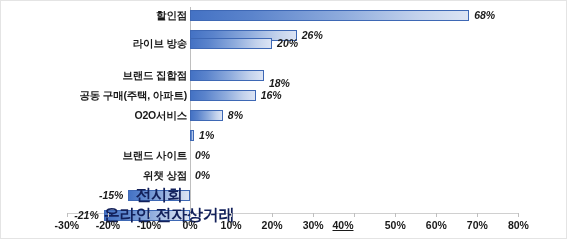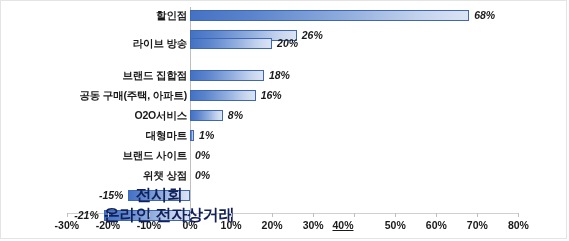--- a/index.html
+++ b/index.html
@@ -91,34 +91,33 @@
           <div class="val pos" style="left: 300.73px;">26%</div>
         </div>
         <div class="row" style="top: 32px;">
           <div class="cat-label">라이브 방송</div>
           <div class="bar" style="left: 189px; width: 82.1px;"></div>
           <div class="val pos" style="left: 276.1px;">20%</div>
         </div>
         <div class="row" style="top: 64px;">
           <div class="cat-label">브랜드 집합점</div>
           <div class="bar" style="left: 189px; width: 73.89px;"></div>
-          <div class="val pos" style="left: 267.89px;">18%</div>
+          <div class="val pos" style="left: 267.89px; margin-top: 8px;">18%</div>
         </div>
         <div class="row" style="top: 84px;">
           <div class="cat-label">공동 구매(주택, 아파트)</div>
           <div class="bar" style="left: 189px; width: 65.68px;"></div>
           <div class="val pos" style="left: 259.68px;">16%</div>
         </div>
         <div class="row" style="top: 104px;">
           <div class="cat-label">O2O서비스</div>
           <div class="bar" style="left: 189px; width: 32.84px;"></div>
           <div class="val pos" style="left: 226.84px;">8%</div>
         </div>
         <div class="row" style="top: 124px;">
-          <div class="cat-label">대형마트</div>
           <div class="bar" style="left: 189px; width: 4.105px;"></div>
           <div class="val pos" style="left: 198.105px;">1%</div>
         </div>
         <div class="row" style="top: 144px;">
           <div class="cat-label">브랜드 사이트</div>
           <div class="val pos" style="left: 194px;">0%</div>
         </div>
         <div class="row" style="top: 164px;">
           <div class="cat-label">위챗 상점</div>
           <div class="val pos" style="left: 194px;">0%</div>

